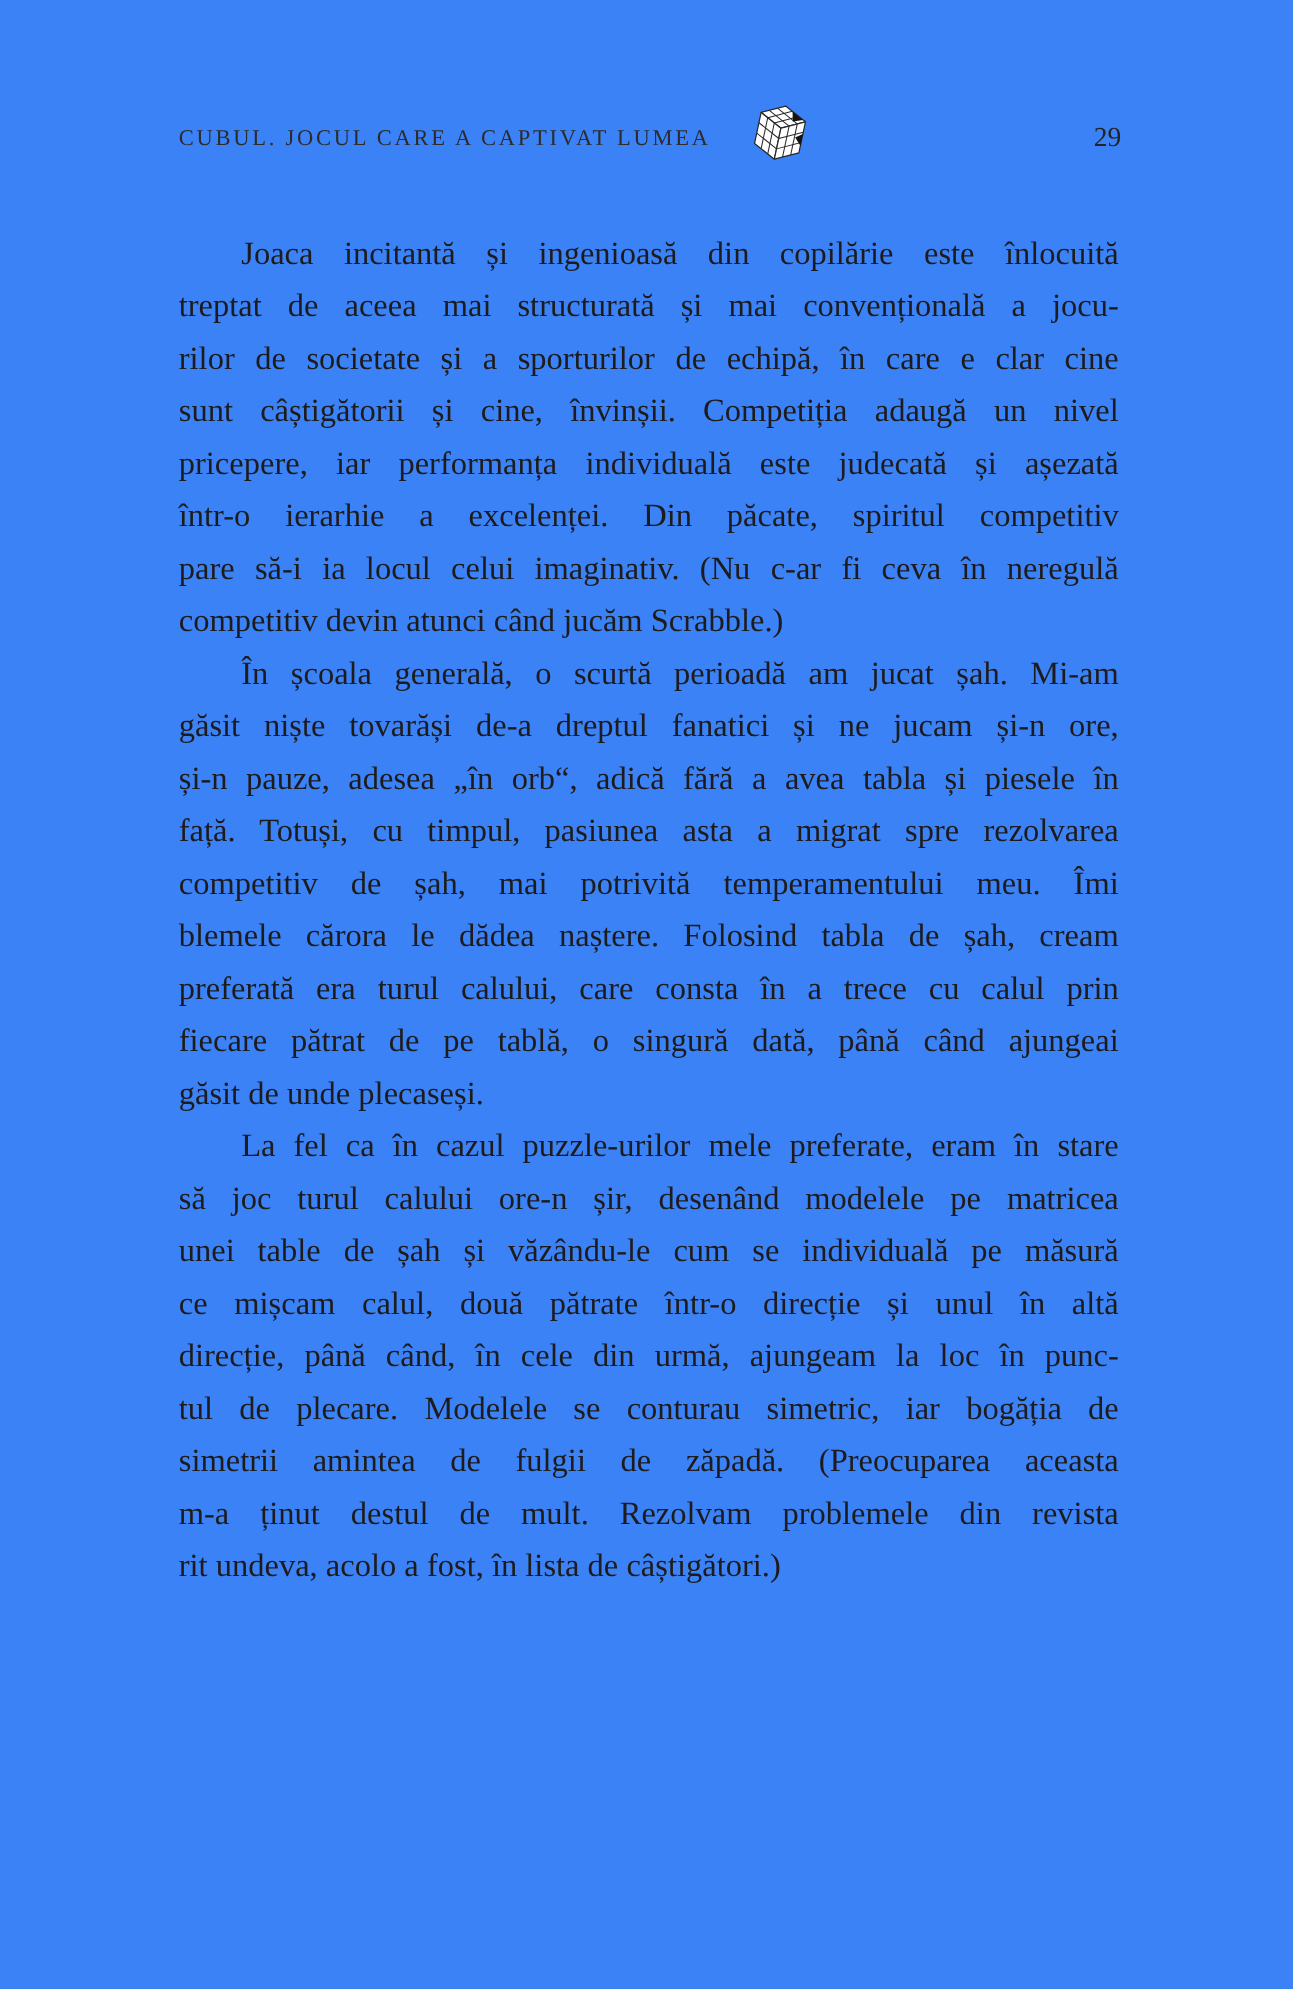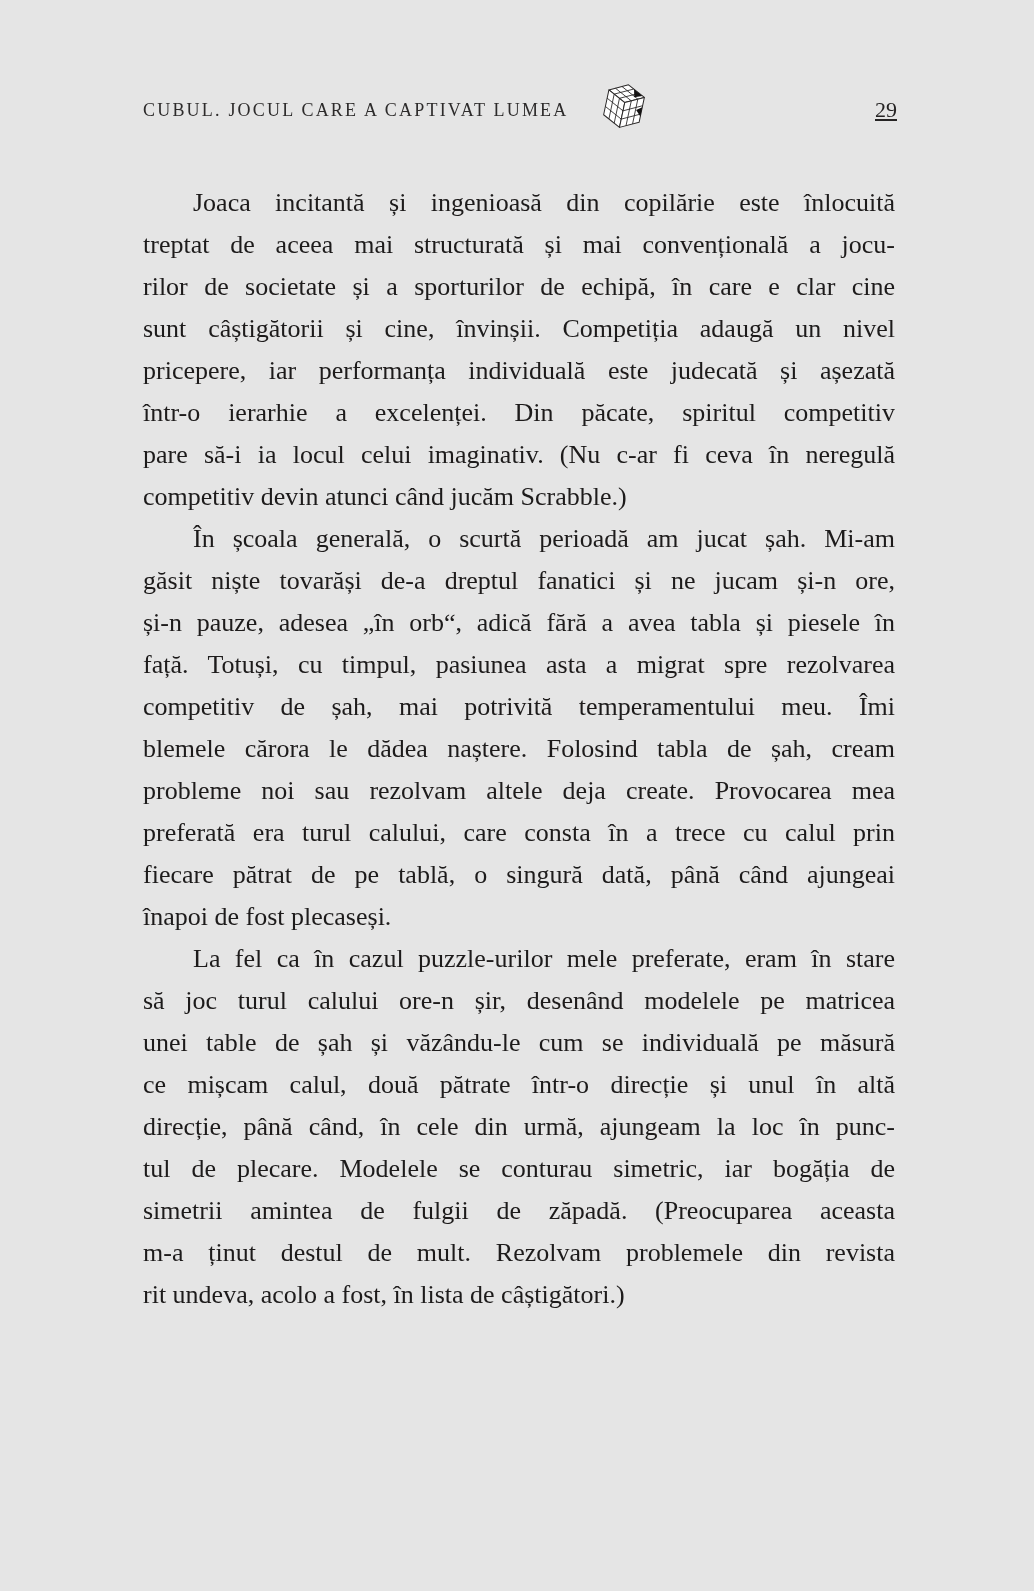--- a/index.html
+++ b/index.html
@@ -4,21 +4,21 @@
 <style>
   html, body {
     margin: 0;
     padding: 0;
     background: #ffffff;
   }
   .page {
     position: relative;
     width: 1034px;
     height: 1591px;
-    background: #e5e5e5;
+    background: #3b82f6;
     font-family: "Liberation Serif", "DejaVu Serif", serif;
     color: #1d1b1b;
     overflow: hidden;
   }
   .page-header {
     position: absolute;
     left: 143px;
     right: 137px;
     top: 80px;
     height: 60px;
@@ -33,21 +33,20 @@
   }
   .cube-icon {
     margin-left: 26px;
     flex: 0 0 auto;
     transform: translateY(-1px);
   }
   .page-number {
     margin-left: auto;
     font-size: 22px;
     color: #252323;
-    text-decoration: underline;
   }
   .text-block {
     position: absolute;
     left: 143px;
     top: 182px;
     width: 752px;
   }
   .paragraph {
     margin: 0;
     padding: 0;
@@ -119,24 +118,23 @@
         <div class="line">pare să-i ia locul celui imaginativ. (Nu c-ar fi ceva în neregulă</div>
         <div class="line last">competitiv devin atunci când jucăm Scrabble.)</div>
       </div>
       <div class="paragraph">
         <div class="line first">În școala generală, o scurtă perioadă am jucat șah. Mi-am</div>
         <div class="line">găsit niște tovarăși de-a dreptul fanatici și ne jucam și-n ore,</div>
         <div class="line">și-n pauze, adesea „în orb“, adică fără a avea tabla și piesele în</div>
         <div class="line">față. Totuși, cu timpul, pasiunea asta a migrat spre rezolvarea</div>
         <div class="line">competitiv de șah, mai potrivită temperamentului meu. Îmi</div>
         <div class="line">blemele cărora le dădea naștere. Folosind tabla de șah, cream</div>
-        <div class="line">probleme noi sau rezolvam altele deja create. Provocarea mea</div>
         <div class="line">preferată era turul calului, care consta în a trece cu calul prin</div>
         <div class="line">fiecare pătrat de pe tablă, o singură dată, până când ajungeai</div>
-        <div class="line last">înapoi de fost plecaseși.</div>
+        <div class="line last">găsit de unde plecaseși.</div>
       </div>
       <div class="paragraph">
         <div class="line first">La fel ca în cazul puzzle-urilor mele preferate, eram în stare</div>
         <div class="line">să joc turul calului ore-n șir, desenând modelele pe matricea</div>
         <div class="line">unei table de șah și văzându-le cum se individuală pe măsură</div>
         <div class="line">ce mișcam calul, două pătrate într-o direcție și unul în altă</div>
         <div class="line">direcție, până când, în cele din urmă, ajungeam la loc în punc-</div>
         <div class="line">tul de plecare. Modelele se conturau simetric, iar bogăția de</div>
         <div class="line">simetrii amintea de fulgii de zăpadă. (Preocuparea aceasta</div>
         <div class="line">m-a ținut destul de mult. Rezolvam problemele din revista</div>

